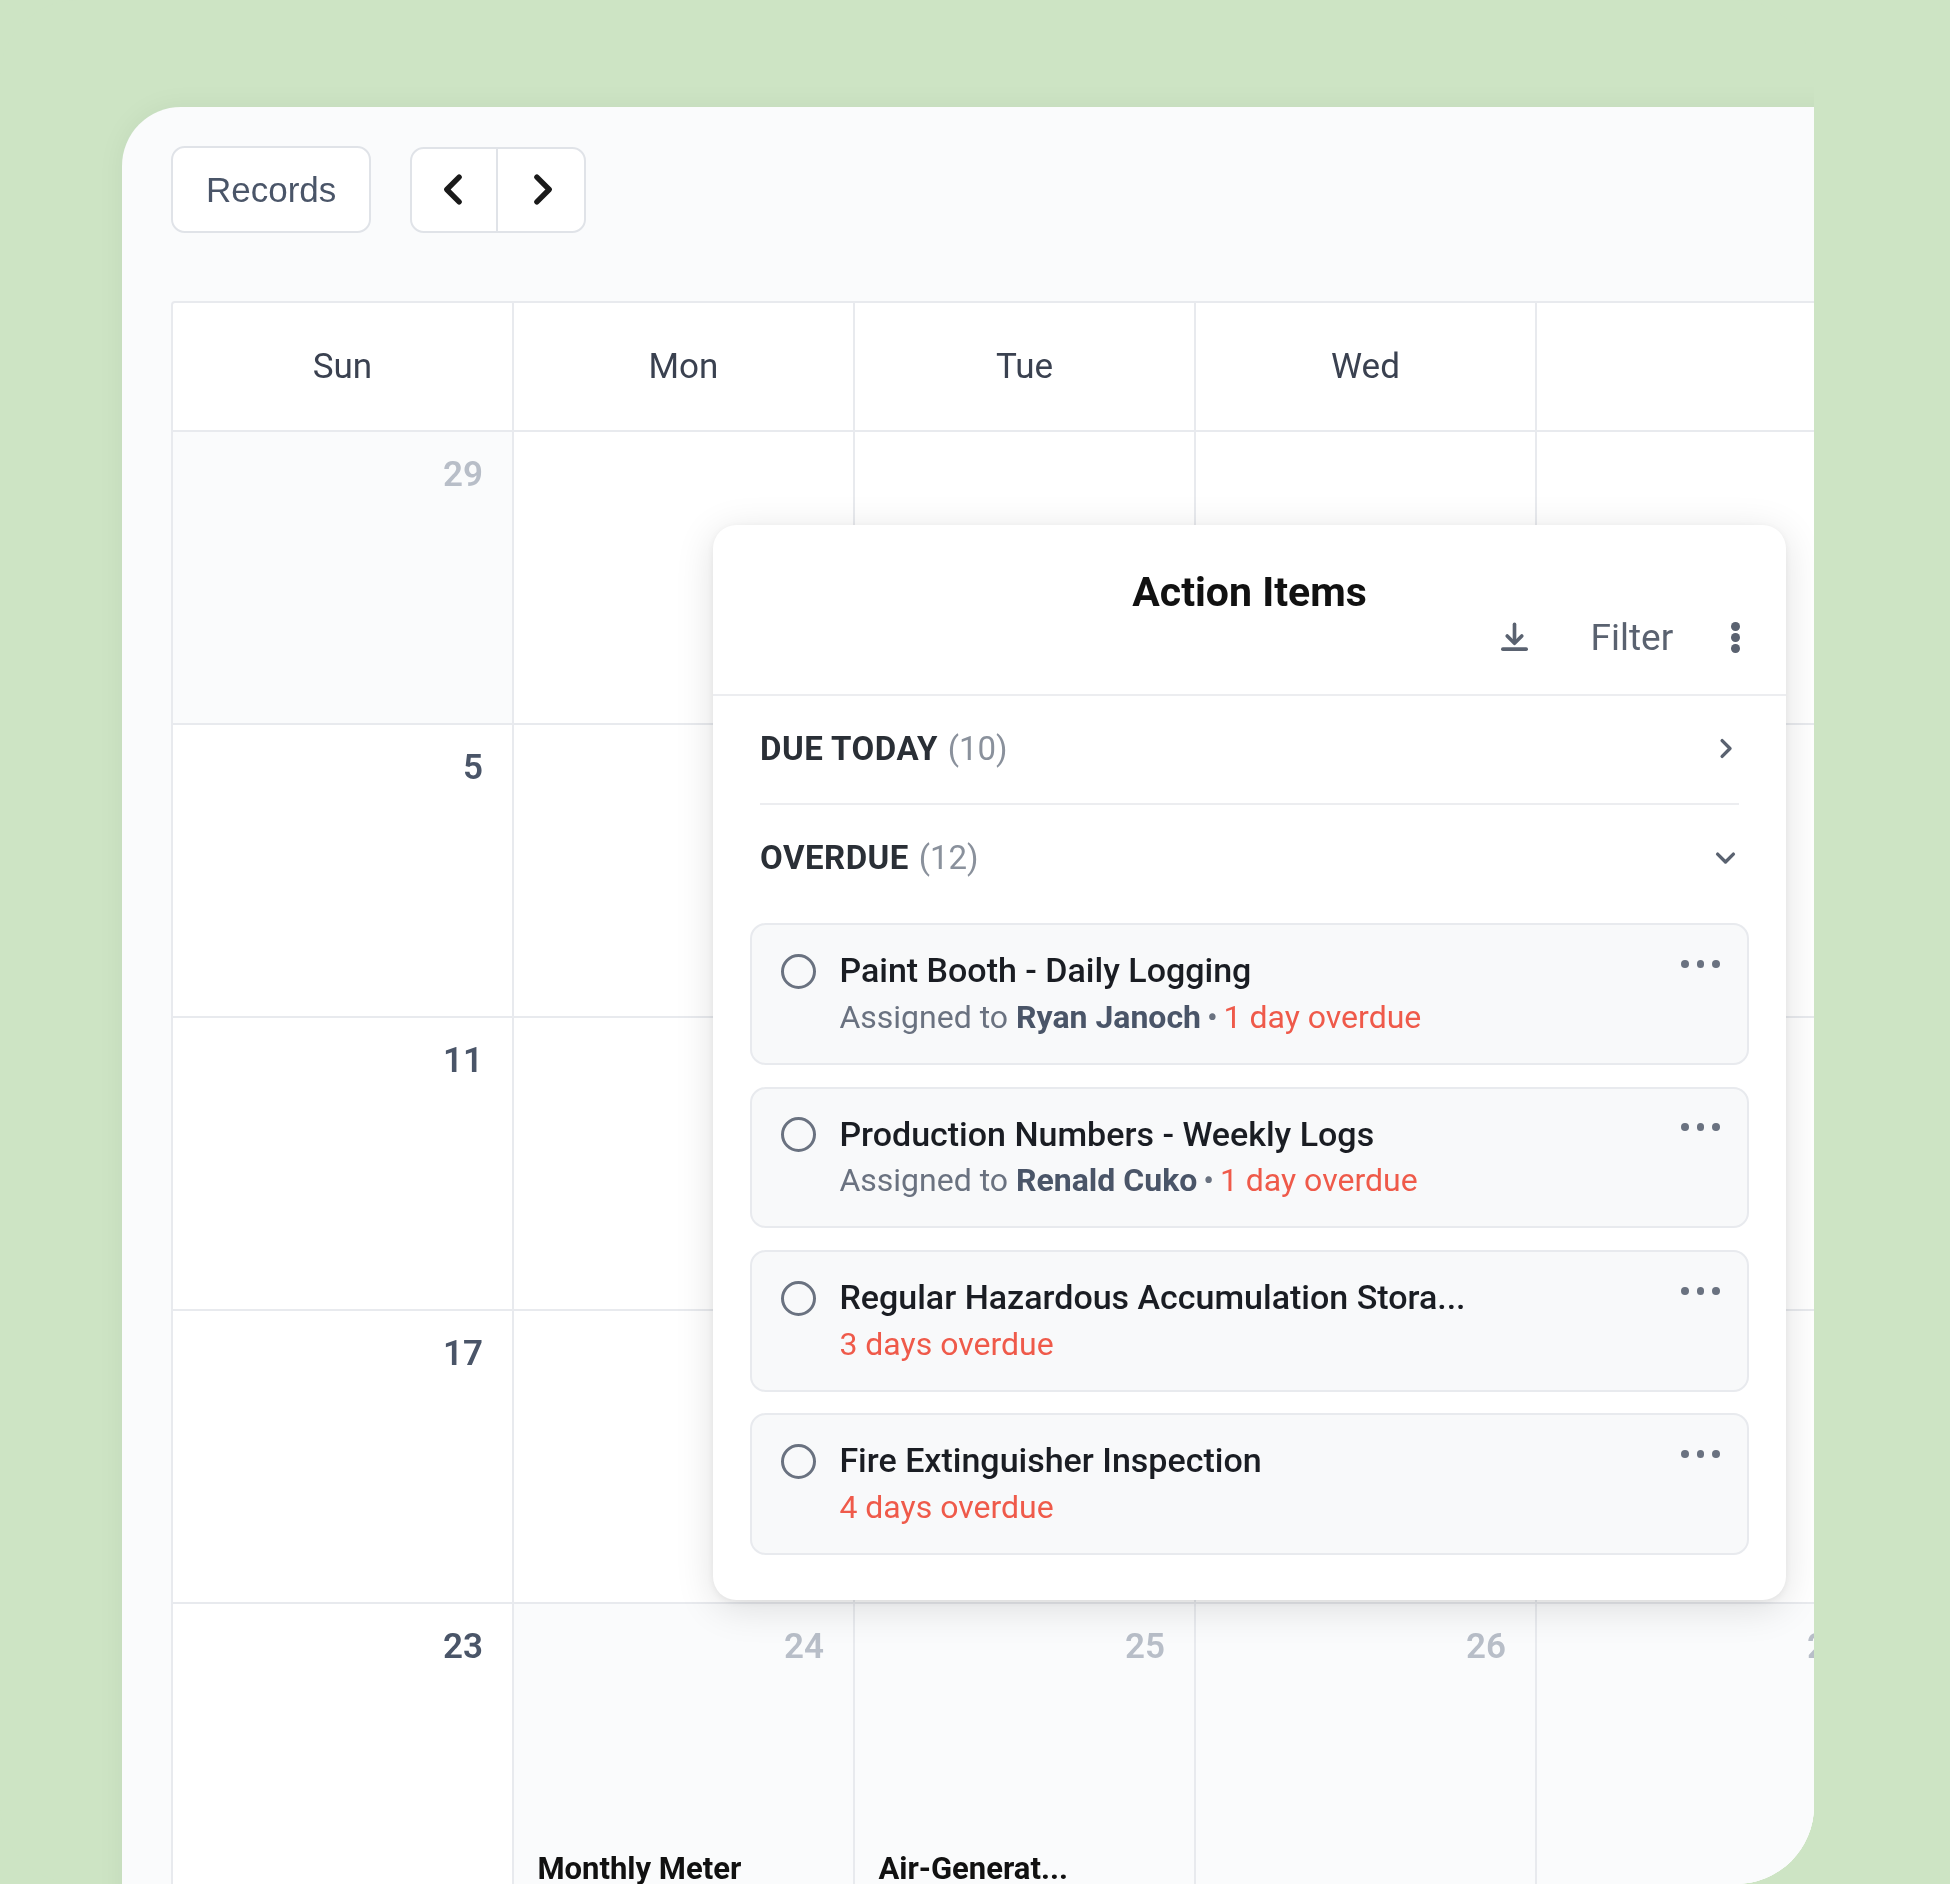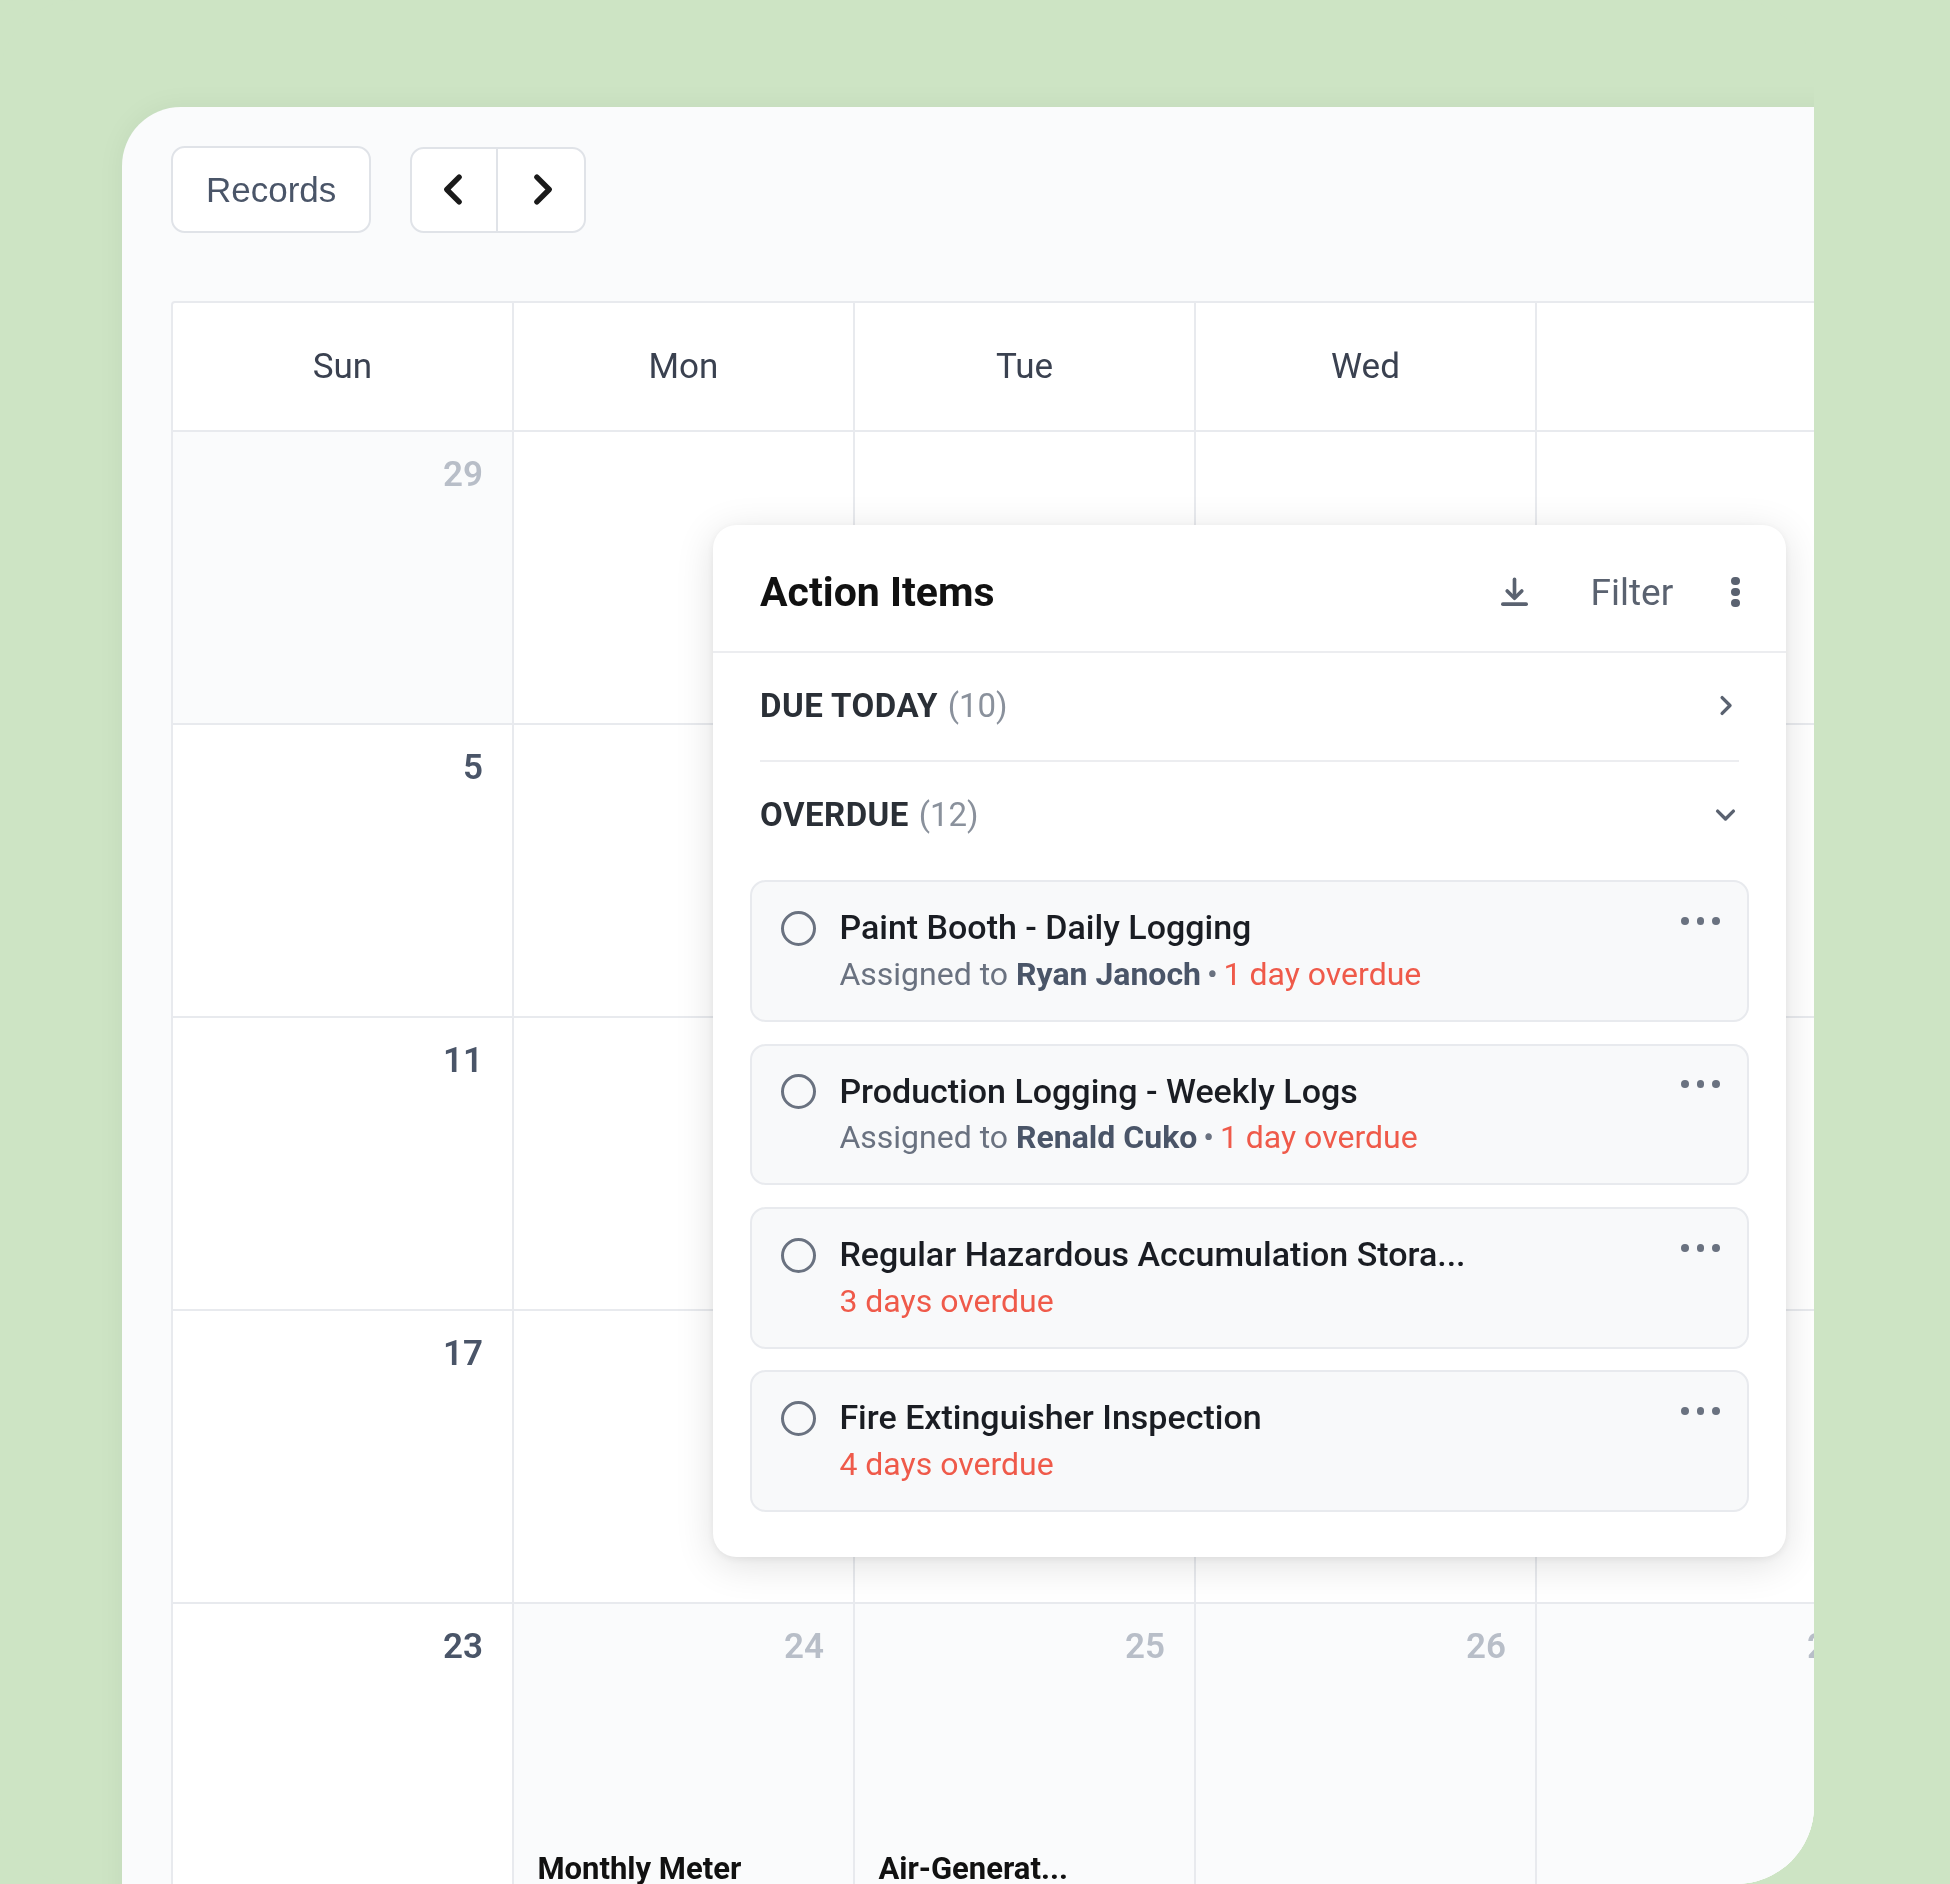--- a/index.html
+++ b/index.html
@@ -126,20 +126,21 @@
     background: #fff;
     border-radius: 23.4px;
     box-shadow: 0 7.8px 39px rgba(0,0,0,0.12), 0 2px 7.8px rgba(0,0,0,0.06);
     z-index: 10;
   }
   .panel-head {
     display: flex;
     align-items: center;
     padding: 43px 47px 35px 47px;
     border-bottom: 2px solid #ecedf0;
+    flex-direction: column;
   }
   .panel-title {
     font-size: 41px;
     font-weight: 700;
     color: #111;
   }
   .panel-actions {
     margin-left: auto;
     display: flex;
     align-items: center;
@@ -340,21 +341,21 @@
       <div class="item-menu">
             <span></span>
             <span></span>
             <span></span>
           </div>
     </div>
 
     <div class="item">
       <div class="circle"></div>
       <div class="item-body">
-        <div class="item-title">Production Logging - Weekly Logs</div>
+        <div class="item-title">Production Numbers - Weekly Logs</div>
         <div class="item-sub">
           <span>Assigned to </span><span class="assignee">Renald Cuko</span><span class="dot">•</span><span class="overdue-text">1 day overdue</span>
         </div>
       </div>
       <div class="item-menu">
             <span></span>
             <span></span>
             <span></span>
           </div>
     </div>

